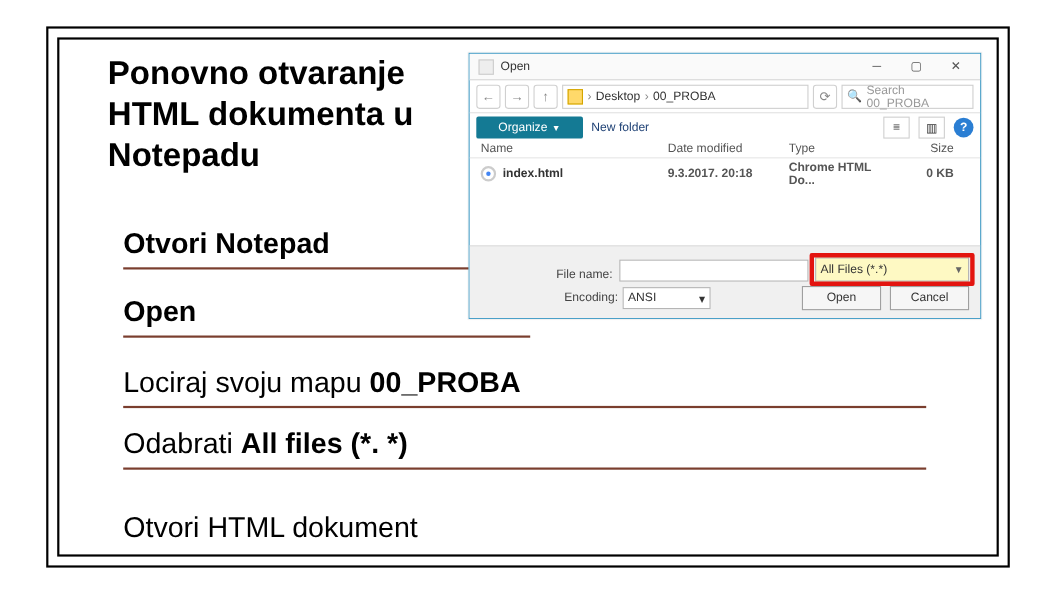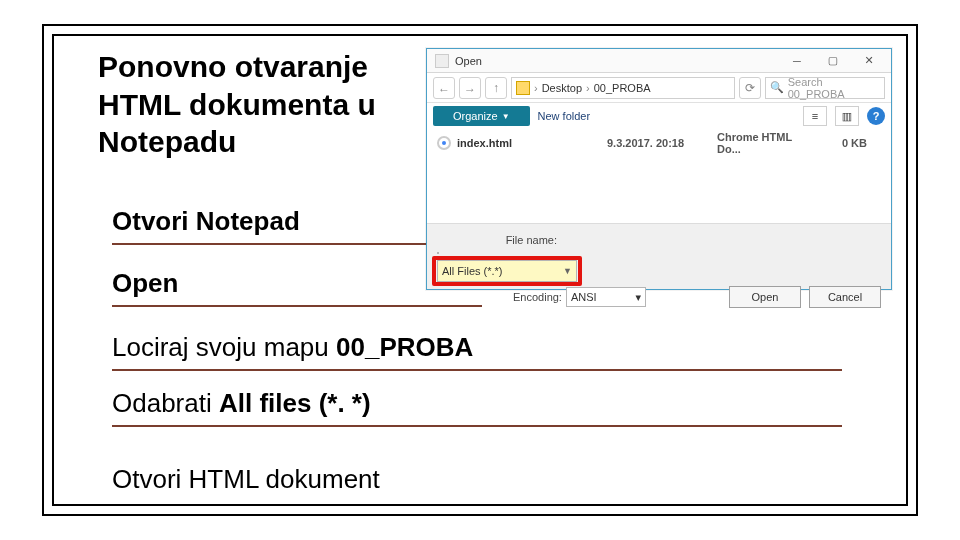--- a/index.html
+++ b/index.html
@@ -181,21 +181,21 @@
   .fsize { width: 50px; color:#555; text-align:right; }
 
   .bottom {
     position:absolute; bottom:0; left:0; right:0;
     height: 66px;
     background:#f0f0f0;
     border-top:1px solid #dcdcdc;
     padding: 6px 10px 8px 10px;
     font-size:11px;
   }
-  .row { display:flex; align-items:flex-start; gap:6px; margin-top:4px;flex-direction:column; }
+  .row { display:flex; align-items:flex-end; gap:6px; margin-top:4px; }
   .lbl { width: 120px; text-align:right; color:#444; }
   .filename-input {
     flex:1; height:20px;
     border:1px solid #b5b5b5;
     background:#fff;
   }
   .filetype {
     width: 140px; height:22px;
     border:1px solid #b5b5b5;
     background:#fef9c3;
@@ -280,20 +280,26 @@
           <span>Organize</span>
           <span class="caret">▼</span>
         </div>
         <div class="newfolder">New folder</div>
         <div class="tool-spacer"></div>
         <div class="view-btn">≡</div>
         <div class="view-btn">▥</div>
         <div class="help-btn">?</div>
       </div>
 
+      <div class="columns">
+        <div class="col-name">Name</div>
+        <div class="col-date">Date modified</div>
+        <div class="col-type">Type</div>
+        <div class="col-size">Size</div>
+      </div>
 
       <div class="filelist">
         <div class="file-row">
           <div class="chrome-ico"></div>
           <div class="fname">index.html</div>
           <div class="fdate">9.3.2017. 20:18</div>
           <div class="ftype">Chrome HTML Do...</div>
           <div class="fsize">0 KB</div>
         </div>
       </div>

